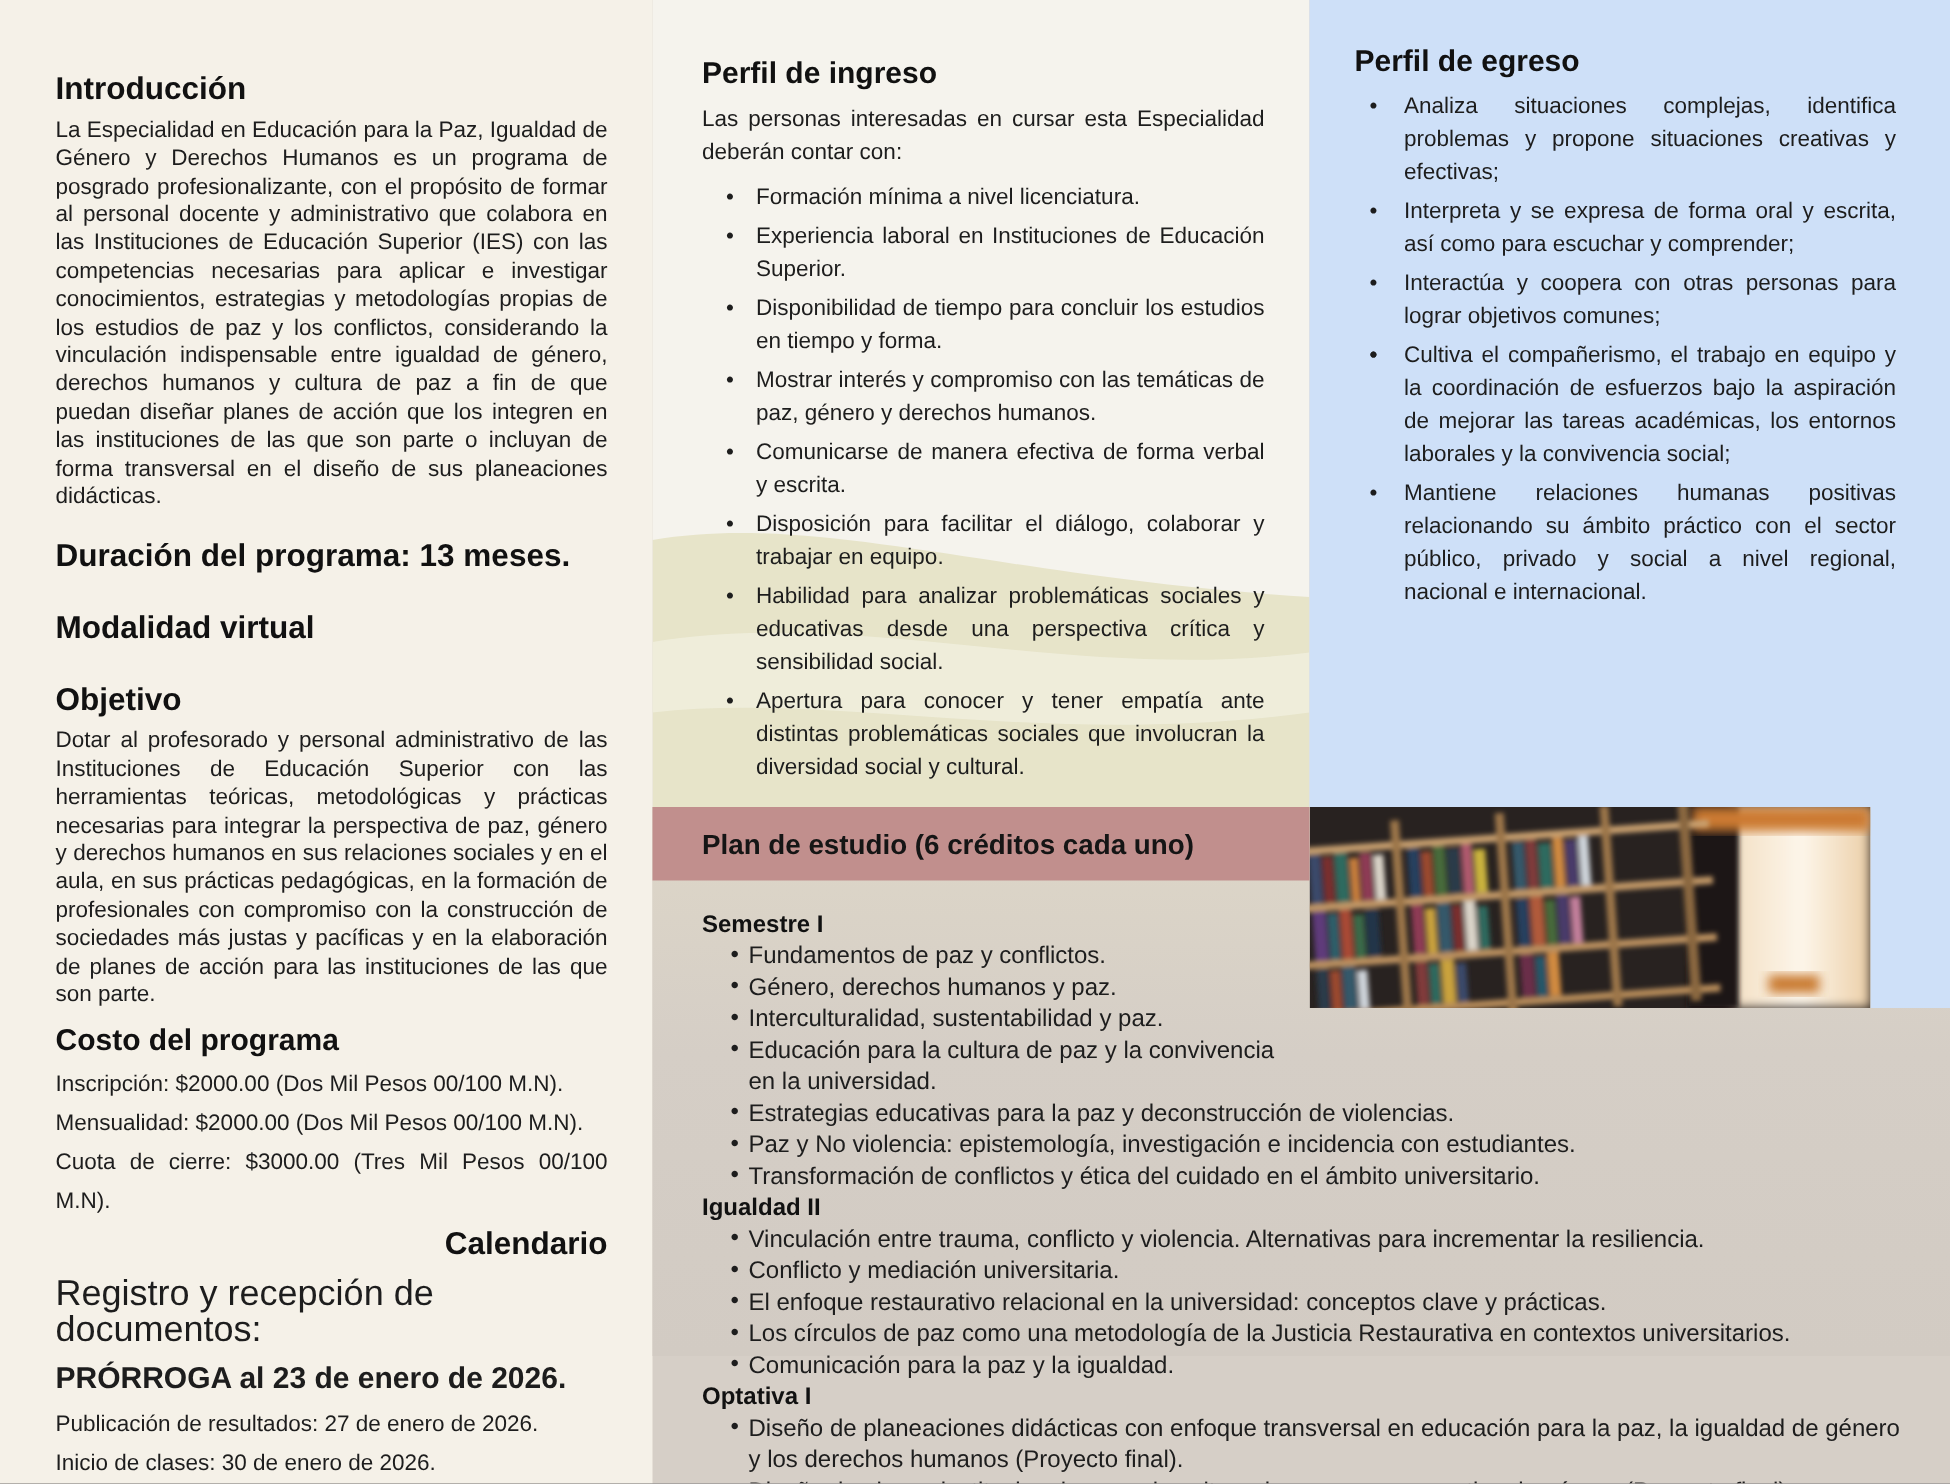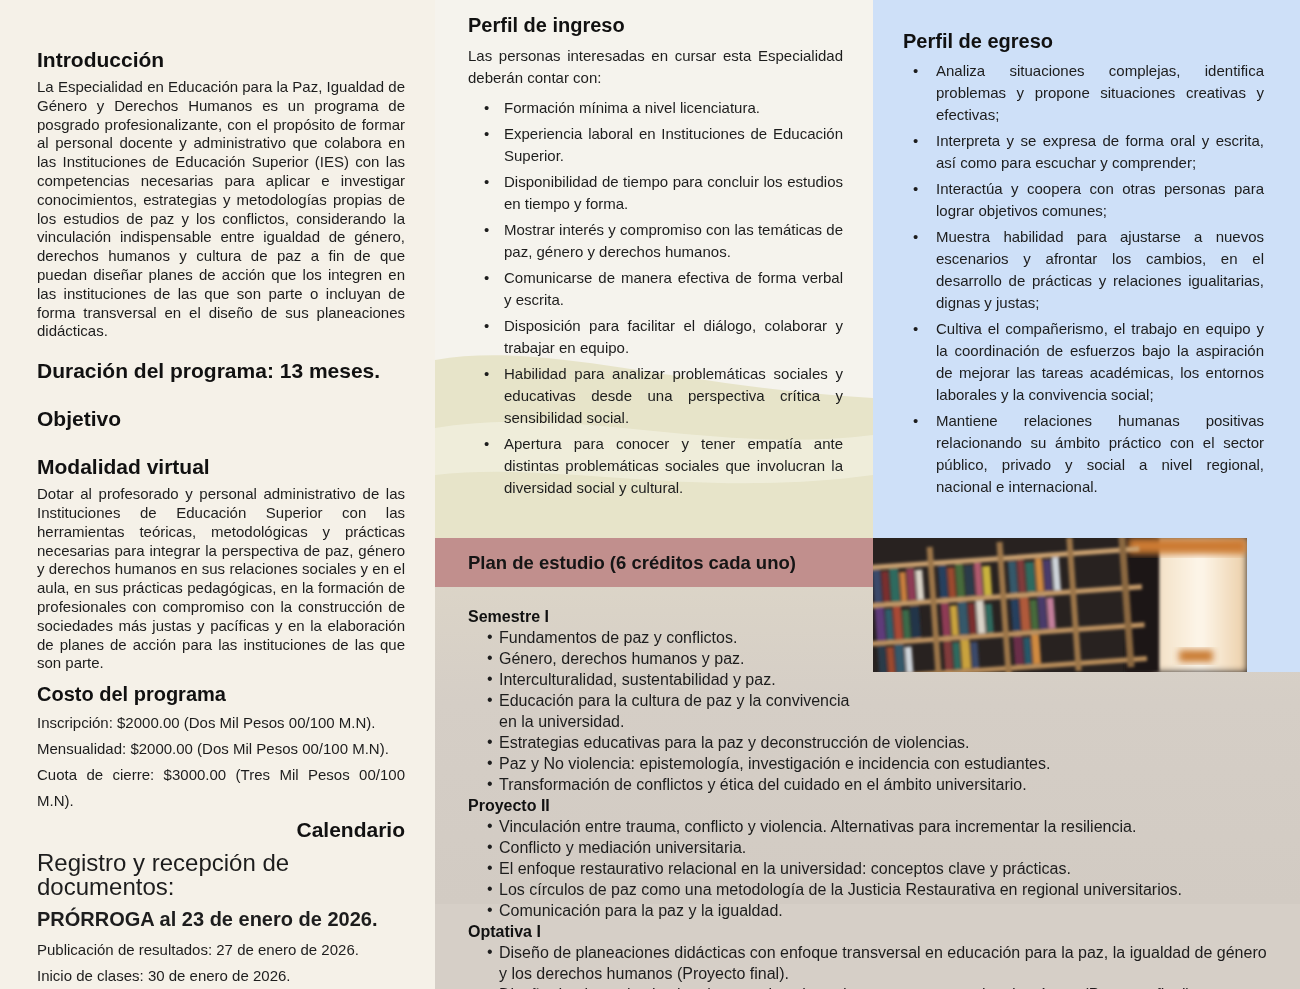--- a/index.html
+++ b/index.html
@@ -28,21 +28,21 @@
   .registro{font-size:24px;font-weight:normal;margin-top:9px;line-height:24px;}
   .prorroga{font-size:20px;font-weight:bold;margin-top:7px;line-height:26px;}
   .cal-lines{margin-top:5px;}
   .cal-lines div{font-size:15px;line-height:26px;}
   
   .mid-top{
     position:absolute;left:435px;top:0;width:438px;height:538px;
     background:var(--cream2,#f5f3ed);
   }
   .mid-waves{position:absolute;left:0;bottom:0;width:438px;height:235px;}
-  .mid-content{position:relative;padding:14px 30px 0 33px;}
+  .mid-content{position:relative;padding:38px 30px 0 33px;}
   .h-md{font-size:20px;font-weight:bold;color:#111;margin:0;}
   .mid-content .intro{font-size:15px;line-height:22px;text-align:justify;margin-top:8px;}
   .blist{margin-top:8px;}
   .bitem{
     position:relative;font-size:15px;line-height:22px;text-align:justify;
     padding-left:36px;margin-bottom:4px;
   }
   .bitem .dot{position:absolute;left:16px;top:0;}
   
   .right-panel{
@@ -78,23 +78,23 @@
 </head>
 <body>
 
 <div id="page" style="--cream: #f5f1e8; --cream2: #f5f3ed; --blue: #cee0f8; --mauve: #c18f8d; --taupe: #d6cfc7;">
 
   <div class="left-col">
     <div class="h-lg">Introducción</div>
     <div class="body">La Especialidad en Educación para la Paz, Igualdad de Género y Derechos Humanos es un programa de posgrado profesionalizante, con el propósito de formar al personal docente y administrativo que colabora en las Instituciones de Educación Superior (IES) con las competencias necesarias para aplicar e investigar conocimientos, estrategias y metodologías propias de los estudios de paz y los conflictos, considerando la vinculación indispensable entre igualdad de género, derechos humanos y cultura de paz a fin de que puedan diseñar planes de acción que los integren en las instituciones de las que son parte o incluyan de forma transversal en el diseño de sus planeaciones didácticas.</div>
 
     <div class="h-lg h-duracion">Duración del programa: 13 meses.</div>
+    <div class="h-lg h-modalidad">Modalidad virtual</div>
+
     <div class="h-lg h-objetivo">Objetivo</div>
-
-    <div class="h-lg h-modalidad">Modalidad virtual</div>
     <div class="body">Dotar al profesorado y personal administrativo de las Instituciones de Educación Superior con las herramientas teóricas, metodológicas y prácticas necesarias para integrar la perspectiva de paz, género y derechos humanos en sus relaciones sociales y en el aula, en sus prácticas pedagógicas, en la formación de profesionales con compromiso con la construcción de sociedades más justas y pacíficas y en la elaboración de planes de acción para las instituciones de las que son parte.</div>
 
     <div class="h-lg h-costo">Costo del programa</div>
     <div class="cost-lines">
 
     <div>Inscripción: $2000.00 (Dos Mil Pesos 00/100 M.N).</div>
         <div>Mensualidad: $2000.00 (Dos Mil Pesos 00/100 M.N).</div>
         <div>Cuota de cierre: $3000.00 (Tres Mil Pesos 00/100 M.N).</div>
       </div>
 
@@ -164,21 +164,21 @@
 
         <div class="bitem">
           <span class="dot">•</span><span>Interpreta y se expresa de forma oral y escrita, así como para escuchar y comprender;</span>
         </div>
 
         <div class="bitem">
           <span class="dot">•</span><span>Interactúa y coopera con otras personas para lograr objetivos comunes;</span>
         </div>
 
         <div class="bitem">
-          <span class="dot">•</span><span>Muestra habilidad para ajustarse a nuevos escenarios y afrontar los cambios, en el desarrollo de prácticas y relaciones igualitarias, dignas y justas;</span>
+          <span class="dot">•</span>
         </div>
 
         <div class="bitem">
           <span class="dot">•</span><span>Cultiva el compañerismo, el trabajo en equipo y la coordinación de esfuerzos bajo la aspiración de mejorar las tareas académicas, los entornos laborales y la convivencia social;</span>
         </div>
 
         <div class="bitem">
           <span class="dot">•</span><span>Mantiene relaciones humanas positivas relacionando su ámbito práctico con el sector público, privado y social a nivel regional, nacional e internacional.</span>
         </div>
       </div>
@@ -279,25 +279,25 @@
       <div class="float-spacer"></div>
 
     <div class="plan-h">Semestre I</div>
         <div class="plan-b"><span class="pdot">•</span><span>Fundamentos de paz y conflictos.</span></div>
         <div class="plan-b"><span class="pdot">•</span><span>Género, derechos humanos y paz.</span></div>
         <div class="plan-b"><span class="pdot">•</span><span>Interculturalidad, sustentabilidad y paz.</span></div>
         <div class="plan-b"><span class="pdot">•</span><span>Educación para la cultura de paz y la convivencia en la universidad.</span></div>
         <div class="plan-b"><span class="pdot">•</span><span>Estrategias educativas para la paz y deconstrucción de violencias.</span></div>
         <div class="plan-b"><span class="pdot">•</span><span>Paz y No violencia: epistemología, investigación e incidencia con estudiantes.</span></div>
         <div class="plan-b"><span class="pdot">•</span><span>Transformación de conflictos y ética del cuidado en el ámbito universitario.</span></div>
-        <div class="plan-h">Proyecto II</div>
+        <div class="plan-h">Igualdad II</div>
         <div class="plan-b"><span class="pdot">•</span><span>Vinculación entre trauma, conflicto y violencia. Alternativas para incrementar la resiliencia.</span></div>
         <div class="plan-b"><span class="pdot">•</span><span>Conflicto y mediación universitaria.</span></div>
         <div class="plan-b"><span class="pdot">•</span><span>El enfoque restaurativo relacional en la universidad: conceptos clave y prácticas.</span></div>
-        <div class="plan-b"><span class="pdot">•</span><span>Los círculos de paz como una metodología de la Justicia Restaurativa en regional universitarios.</span></div>
+        <div class="plan-b"><span class="pdot">•</span><span>Los círculos de paz como una metodología de la Justicia Restaurativa en contextos universitarios.</span></div>
         <div class="plan-b"><span class="pdot">•</span><span>Comunicación para la paz y la igualdad.</span></div>
         <div class="plan-h">Optativa I</div>
         <div class="plan-b"><span class="pdot">•</span><span>Diseño de planeaciones didácticas con enfoque transversal en educación para la paz, la igualdad de género y los derechos humanos (Proyecto final).</span></div>
         <div class="plan-b"><span class="pdot">•</span><span>Diseño de planes institucionales para la cultura de paz con perspectiva de género (Proyecto final).</span></div>
       </div>
   </div>
 
 </div>
 
 </body></html>

